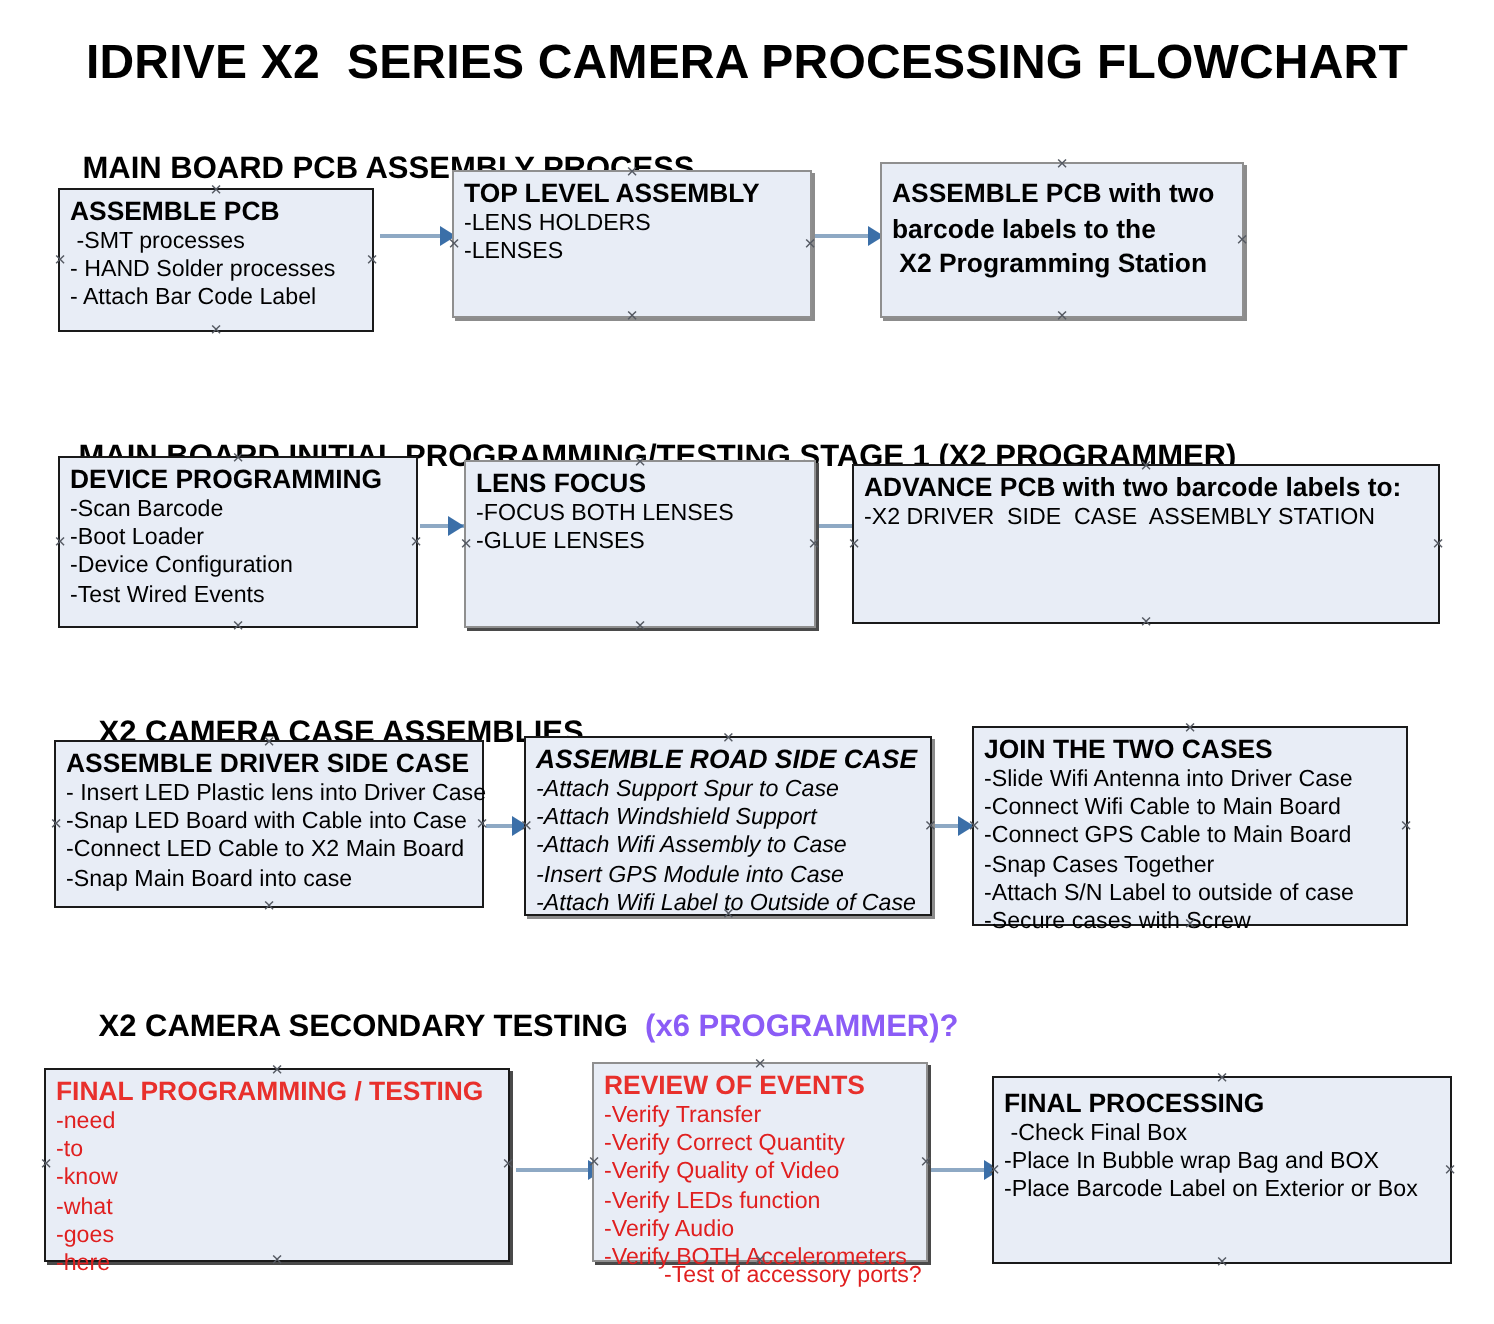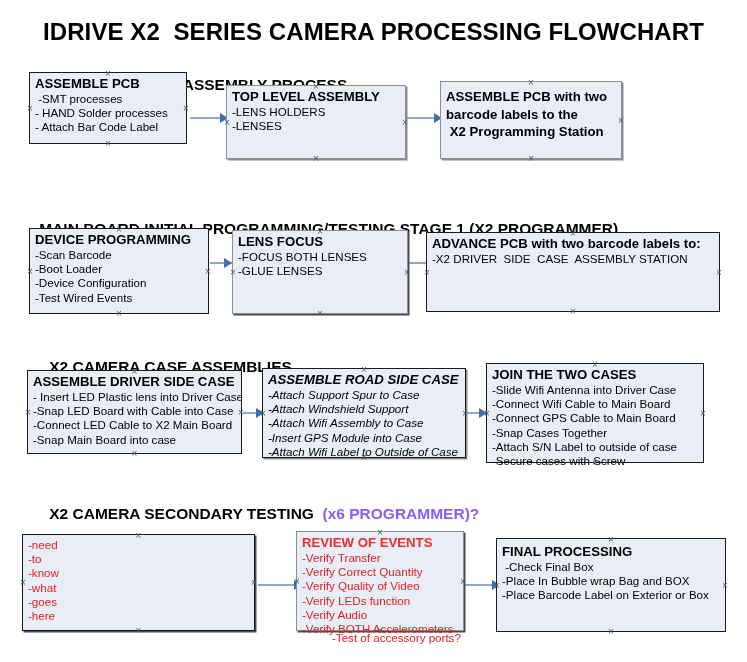--- a/index.html
+++ b/index.html
@@ -143,21 +143,21 @@
   <div class="section-title" style="left:24px; top:58px;">
     <span>MAIN BOARD PCB ASSEMBLY PROCESS</span>
   </div>
 
   <div class="conn-line" style="left:190px; top:117px; width:36px;"></div>
   <div class="conn-head" style="left:220px; top:113px;"></div>
 
   <div class="conn-line" style="left:406px; top:117px; width:34px;"></div>
   <div class="conn-head" style="left:434px; top:113px;"></div>
 
-  <div class="box border-dark" style="left:29px; top:72px; width:158px; height:72px;">
+  <div class="box border-dark" style="left:29px; top:94px; width:158px; height:72px;">
     <div class="box-inner">
       <div class="box-title">ASSEMBLE PCB</div>
       <div class="box-line"> -SMT processes</div>
       <div class="box-line">- HAND Solder processes</div>
       <div class="box-line">- Attach Bar Code Label</div>
     </div>
     <span class="handle" style="left:50%; top:0;"></span>
     <span class="handle" style="left:50%; top:100%;"></span>
     <span class="handle" style="left:0; top:50%;"></span>
     <span class="handle" style="left:100%; top:50%;"></span>
@@ -293,20 +293,21 @@
   </div>
 
   <div class="conn-line" style="left:258px; top:584px; width:44px;"></div>
   <div class="conn-head" style="left:294px; top:580px;"></div>
 
   <div class="conn-line" style="left:463px; top:584px; width:36px;"></div>
   <div class="conn-head" style="left:492px; top:580px;"></div>
 
   <div class="box border-dark shadow-dark red" style="left:22px; top:534px; width:233px; height:97px;">
     <div class="box-inner">
+      <div class="box-title">FINAL PROGRAMMING / TESTING</div>
       <div class="box-line">-need</div>
       <div class="box-line">-to</div>
       <div class="box-line">-know</div>
       <div class="box-line">-what</div>
       <div class="box-line">-goes</div>
       <div class="box-line">-here</div>
     </div>
     <span class="handle" style="left:50%; top:0;"></span>
     <span class="handle" style="left:50%; top:100%;"></span>
     <span class="handle" style="left:0; top:50%;"></span>

